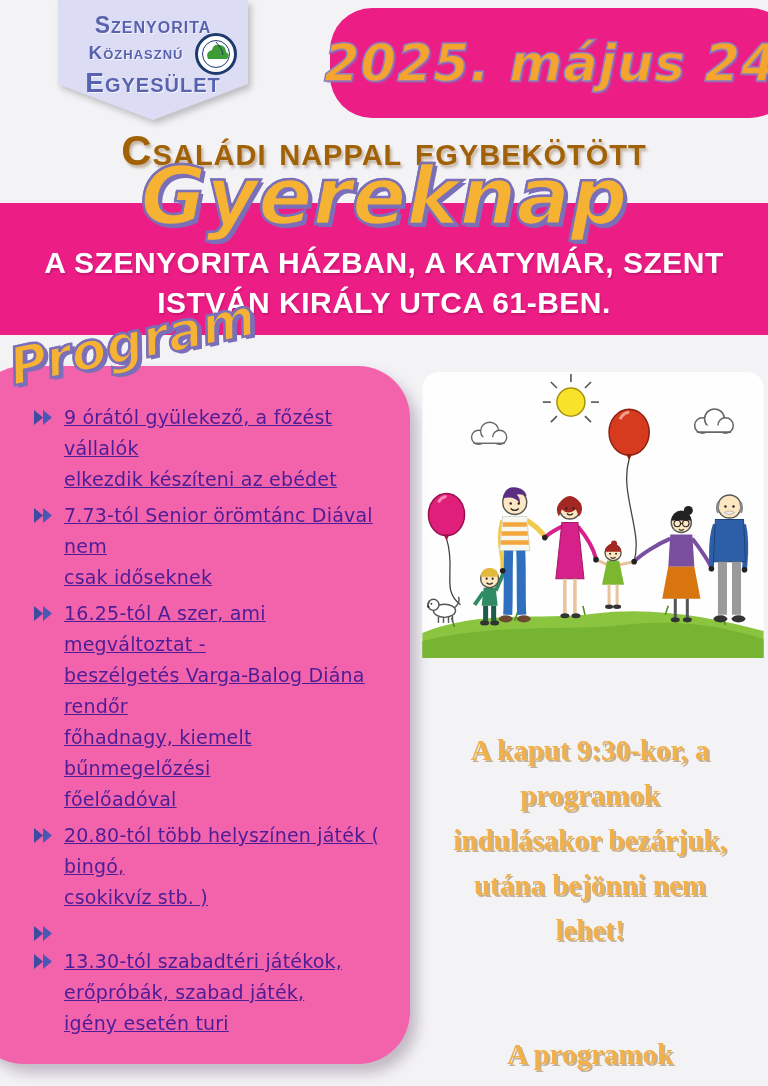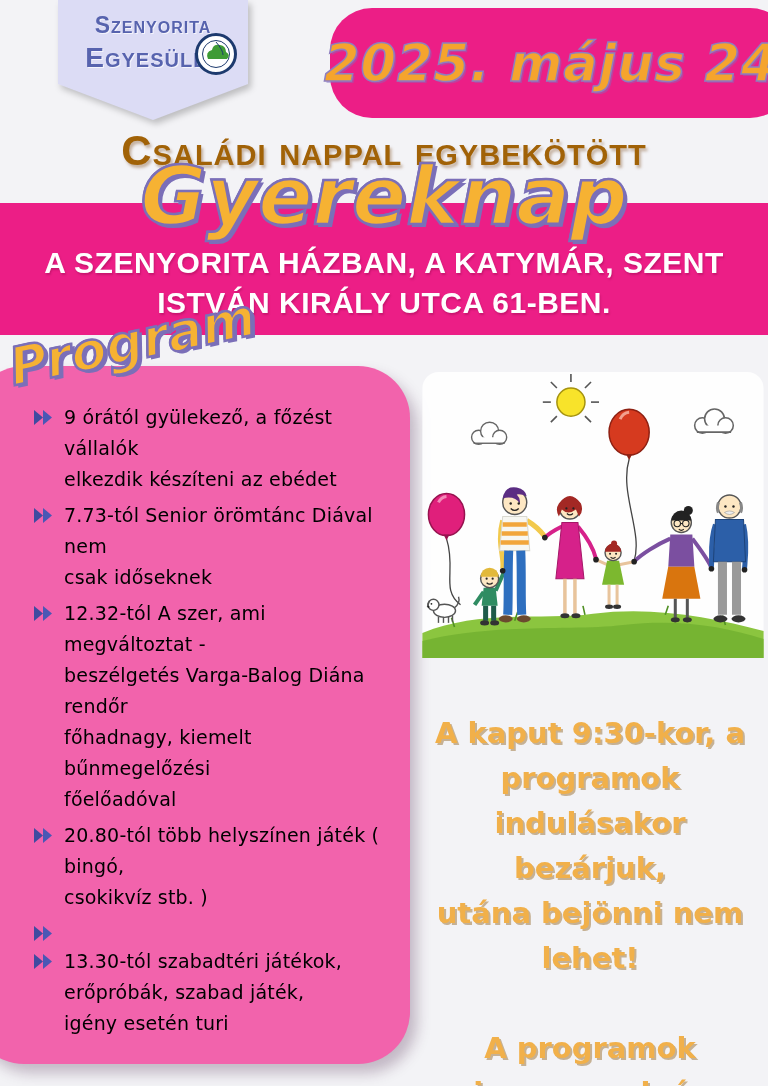--- a/index.html
+++ b/index.html
@@ -72,38 +72,39 @@
     position:absolute;left:-28px;top:366px;width:438px;height:698px;
     background:#f263ac;border-radius:52px;z-index:1;
     box-shadow:7px 9px 14px rgba(70,30,70,.28);
     box-sizing:border-box;padding:36px 14px 0 62px;
   }
   .panel ul{list-style:none;margin:0;padding:0;}
   .panel li{display:flex;gap:9px;margin-bottom:5px;}
   .bullet{flex:none;margin-top:8px;}
   .item-text{
     font-family:"DejaVu Sans",sans-serif;font-size:19px;line-height:31px;
-    color:#000000;white-space:pre-line;letter-spacing:.2px;
+    color:#4c1d95;white-space:pre-line;letter-spacing:.2px;text-decoration:underline;
   }
   
   .illustration{position:absolute;left:422px;top:372px;width:342px;height:286px;z-index:1;}
   .notice{
     position:absolute;left:414px;right:2px;top:666px;z-index:1;
     text-align:center;font-family:"DejaVu Sans",sans-serif;font-weight:bold;
     font-size:29px;line-height:45px;color:#f1b04a;white-space:pre-line;
     text-shadow:2px 2px 0 rgba(145,98,28,.45);
   }
-  .notice p{margin:0;}
+  .notice p{margin:17px;font-family:Liberation Serif, serif;}
 </style>
 </head>
 <body>
 
 <div class="badge-wrap">
   <div class="badge">
     <div class="l1">Szenyorita</div>
+    <div class="l2">Közhasznú</div>
     <div class="l3">Egyesület</div>
     <svg class="org-logo" width="44" height="44" viewBox="0 0 44 44">
       <circle cx="22" cy="22" r="19.5" fill="#ffffff" stroke="#1d3a6e" stroke-width="3"></circle>
       <circle cx="22" cy="22" r="13.5" fill="none" stroke="#1d3a6e" stroke-width="1"></circle>
       <path d="M14,27 q-3,-7 4,-9 q1,-6 8,-5 q6,1 6,7 q5,3 1,7 z" fill="#3e9b35"></path>
       <path d="M22,10 q7,8 7,13" stroke="#1d3a6e" stroke-width="1" fill="none"></path>
     </svg>
   </div>
 </div>
 
@@ -137,21 +138,21 @@
           <polygon points="9,0 18,7.5 9,15" fill="#4a57b5"></polygon>
         </svg>
       <span class="item-text">7.73-tól Senior örömtánc Diával nem
 csak időseknek</span>
     </li>
     <li>
       <svg class="bullet" width="21" height="15" viewBox="0 0 21 15">
           <polygon points="0,0 9,7.5 0,15" fill="#3f4ba0"></polygon>
           <polygon points="9,0 18,7.5 9,15" fill="#4a57b5"></polygon>
         </svg>
-      <span class="item-text">12.32-tól A szer, ami megváltoztat -
+      <span class="item-text">16.25-tól A szer, ami megváltoztat -
 beszélgetés Varga-Balog Diána rendőr
 főhadnagy, kiemelt bűnmegelőzési
 főelőadóval</span>
     </li>
     <li>
       <svg class="bullet" width="21" height="15" viewBox="0 0 21 15">
           <polygon points="0,0 9,7.5 0,15" fill="#3f4ba0"></polygon>
           <polygon points="9,0 18,7.5 9,15" fill="#4a57b5"></polygon>
         </svg>
       <span class="item-text">20.80-tól több helyszínen játék ( bingó,

